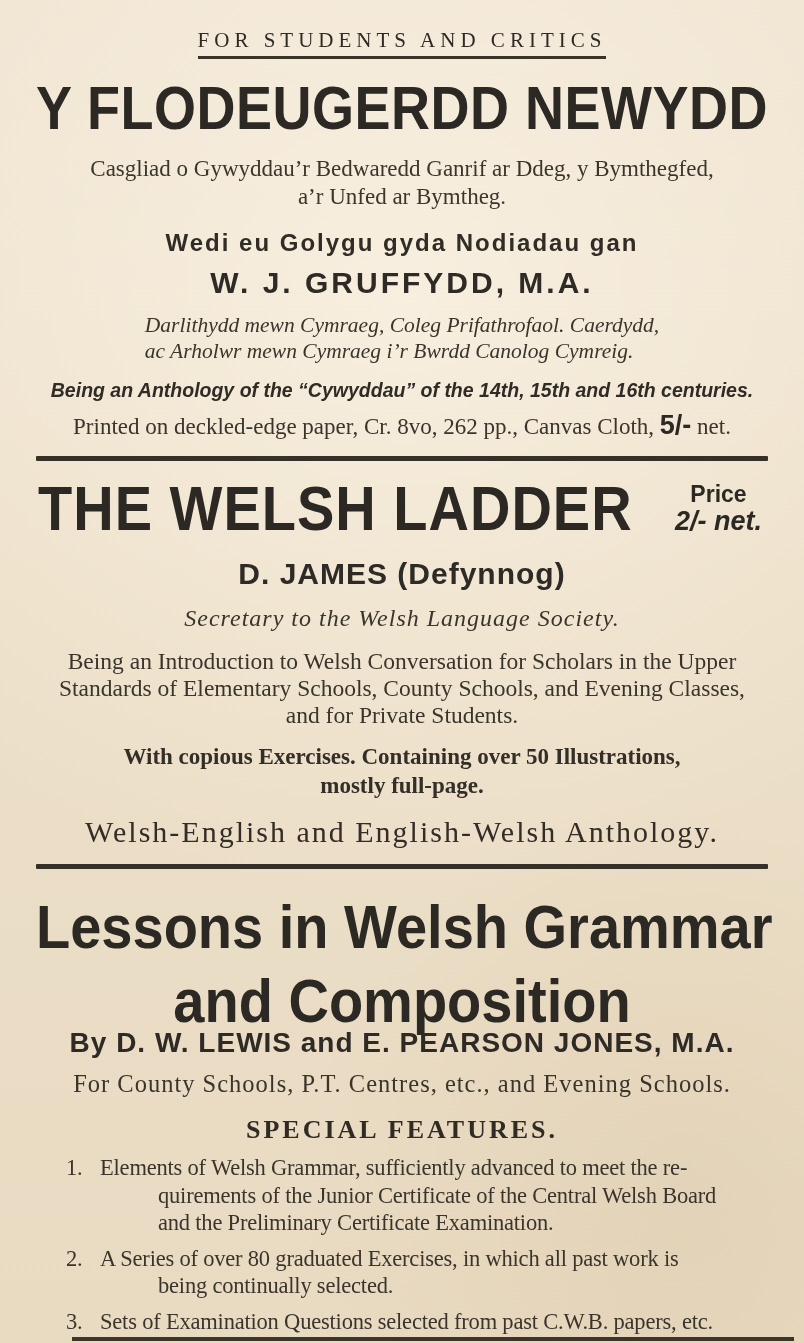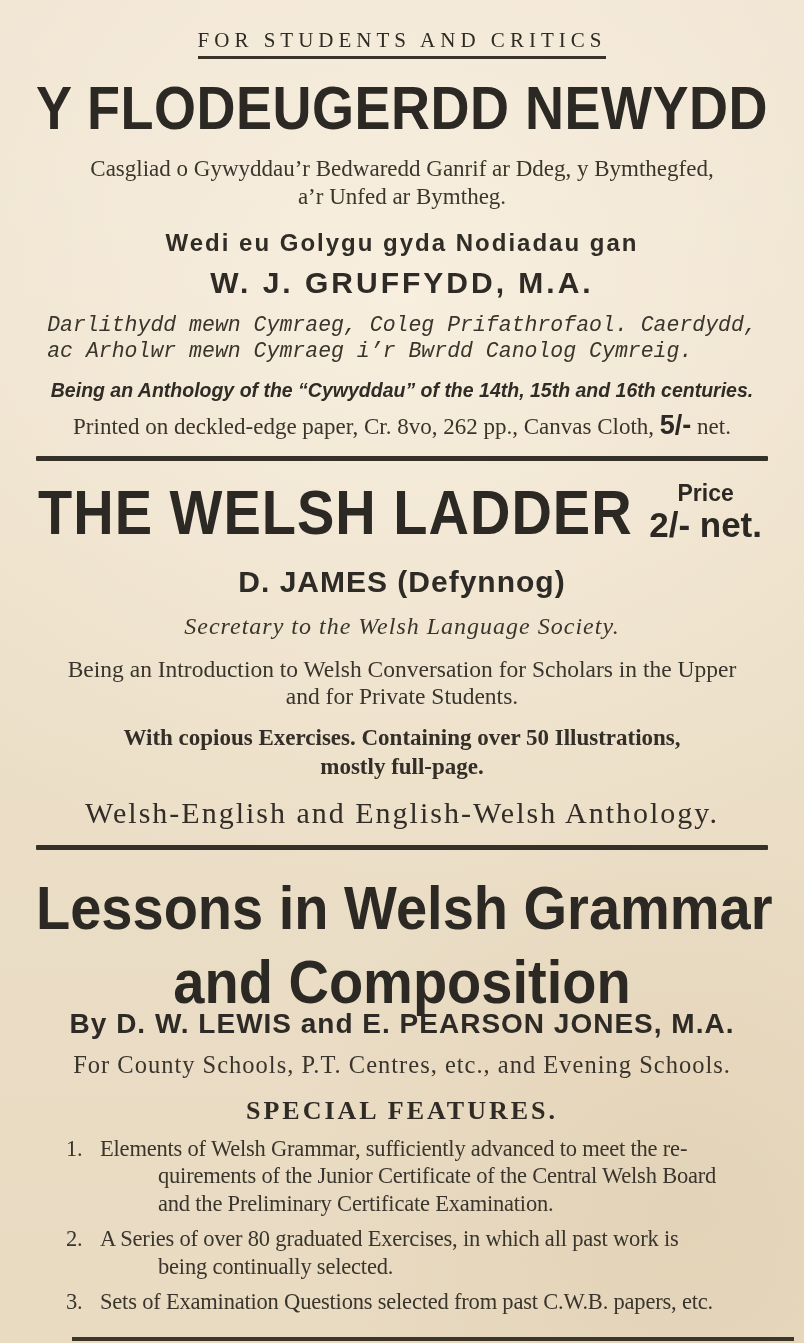--- a/index.html
+++ b/index.html
@@ -65,21 +65,20 @@
     font-weight: 700;
     font-size: 30px;
     letter-spacing: 3px;
     color: #2e2a25;
   }
   .b1-credentials {
     margin-top: 12px;
     font-style: italic;
     font-size: 21.5px;
     line-height: 26px;
-    font-family: Liberation Mono, monospace;
   }
   .b1-credentials .inner { display: inline-block; text-align: left; }
   .b1-anthology {
     margin-top: 15px;
     font-family: "Liberation Sans", sans-serif;
     font-weight: 700;
     font-style: italic;
     font-size: 19.5px;
     white-space: nowrap;
     color: #2f2b25;
@@ -121,21 +120,21 @@
   }
   .b2-price {
     font-family: "Liberation Sans", sans-serif;
     font-weight: 700;
     color: #2c2823;
     text-align: center;
     line-height: 1.1;
     padding-right: 4px;
   }
   .b2-price .label { display: block; font-size: 23px; }
-  .b2-price .value-line { display: block; font-size: 35px; white-space: nowrap; }
+  .b2-price .value-line { display: block; font-size: 27px; white-space: nowrap; font-style: italic; }
   .b2-author {
     margin-top: 20px;
     font-family: "Liberation Sans", sans-serif;
     font-weight: 700;
     font-size: 30px;
     letter-spacing: 1px;
     color: #2e2a25;
   }
   .b2-role {
     margin-top: 14px;
@@ -253,20 +252,21 @@
         <span class="label">Price</span>
         <span class="value-line"><span>2/-</span><span> net.</span></span>
       </div>
     </div>
 
     <div class="b2-author">D. JAMES (Defynnog)</div>
     <div class="b2-role">Secretary to the Welsh Language Society.</div>
 
     <div class="b2-para">
       <span class="feature-line">Being an Introduction to Welsh Conversation for Scholars in the Upper</span>
+      <span class="feature-line">Standards of Elementary Schools, County Schools, and Evening Classes,</span>
       <span class="feature-line">and for Private Students.</span>
     </div>
 
     <div class="b2-features">
       <span class="feature-line">With copious Exercises.  Containing over 50 Illustrations,</span>
       <span class="feature-line">mostly full-page.</span>
     </div>
 
     <div class="b2-vocab">Welsh-English and English-Welsh Anthology.</div>
 

